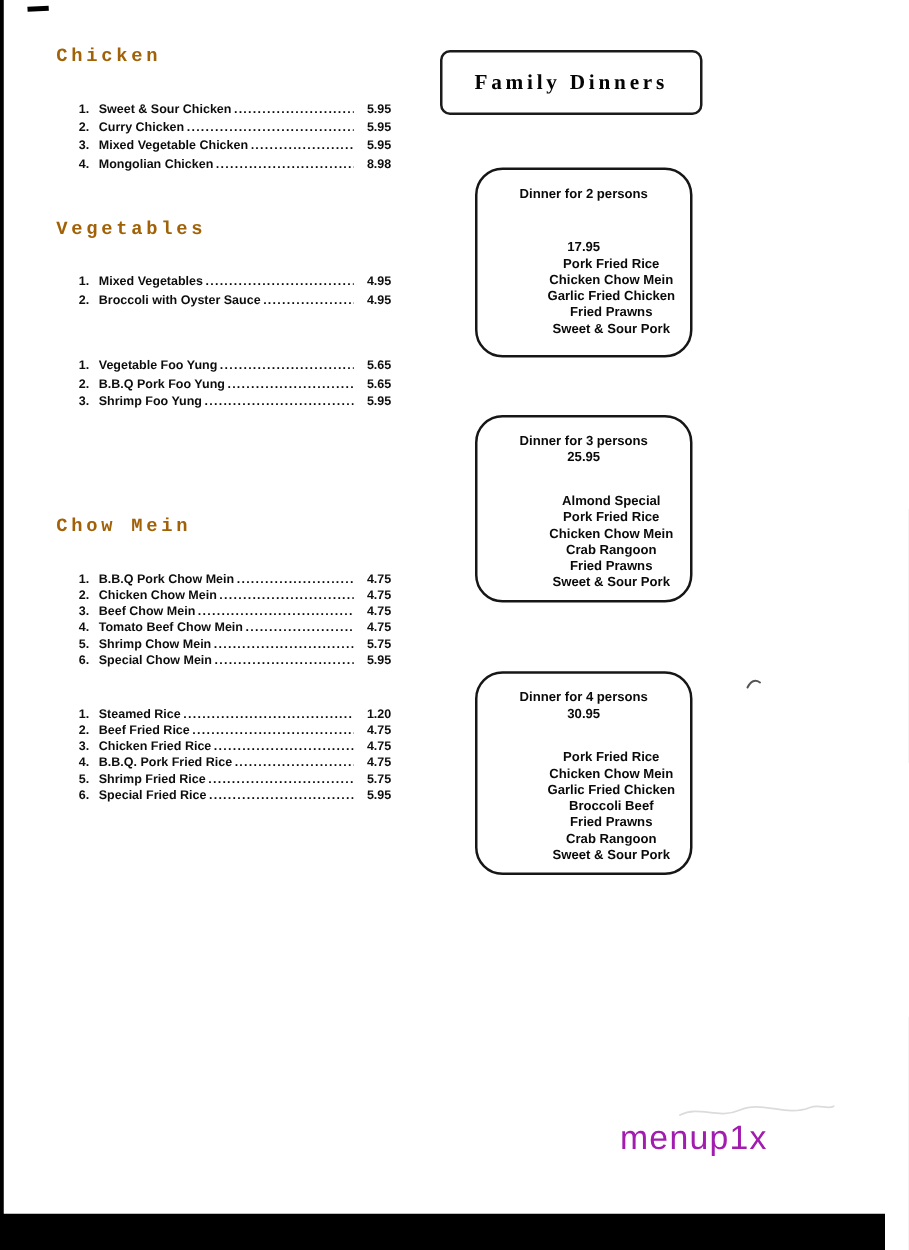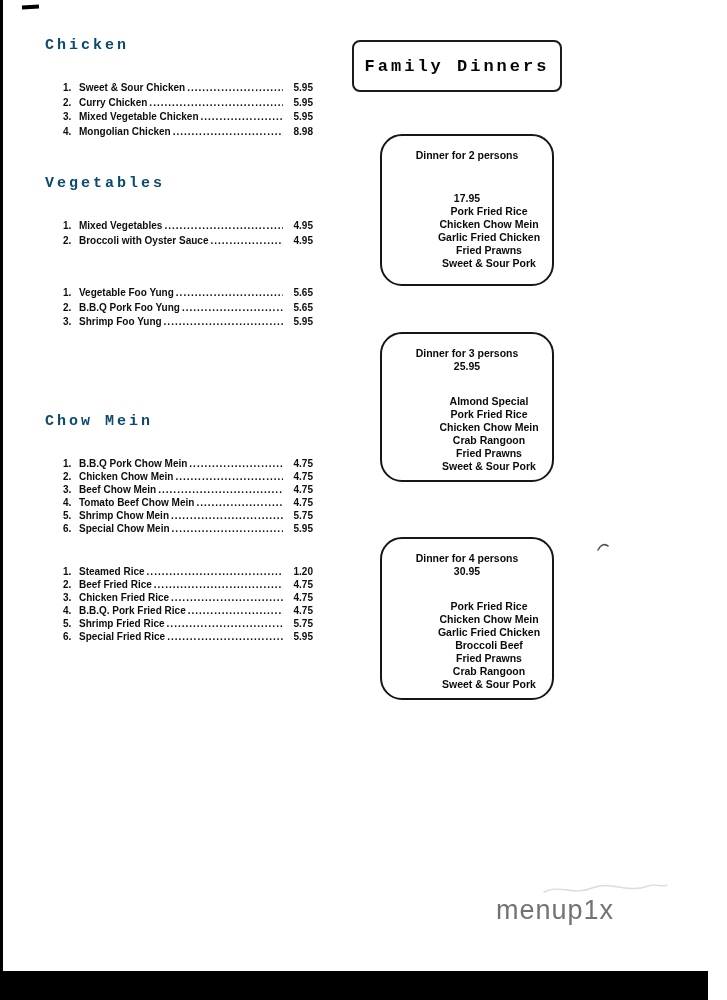--- a/index.html
+++ b/index.html
@@ -14,41 +14,41 @@
   .edge-bottom { position:absolute; left:0; top:971px; width:708px; height:29px; background:#000; }
   .corner-mark { position:absolute; left:22px; top:5px; width:17px; height:4px; background:#000; transform:rotate(-3deg); }
   .stray-mark { position:absolute; left:596px; top:540px; }
   .scribble { position:absolute; left:540px; top:876px; opacity:.7; }
 
   
   .menu-section { position:absolute; left:45px; width:268px; }
   .sec-title {
     margin:0 0 26px 0;
     font-family:"Liberation Mono","DejaVu Sans Mono",monospace;
-    font-weight:bold; font-size:15px; letter-spacing:3px; color:#0c4a6e;
+    font-weight:bold; font-size:15px; letter-spacing:3px; color:#a16207;
     line-height:20px;
   }
   .items { margin-left:18px; width:250px; }
   .row { display:flex; align-items:baseline; height:14.5px; font-size:10px; font-weight:bold; }
   .tight .row { height:13px; }
   .num { flex:none; width:16px; }
   .nm  { flex:none; padding-right:2px; white-space:nowrap; }
   .leader { flex:1 1 auto; overflow:hidden; white-space:nowrap; }
   .leader::after {
     content:"....................................................................................";
     letter-spacing:1px; font-weight:bold;
   }
   .pr { flex:none; width:30px; text-align:right; }
 
   
   .fd-title-box {
     position:absolute; left:352px; top:40px; width:210px; height:52px;
     box-sizing:border-box; border:2px solid #1b1b1b; border-radius:8px;
     display:flex; align-items:center; justify-content:center;
-    font-family:Liberation Mono, monospace;
+    font-family:Liberation Serif, serif;
     font-weight:bold; font-size:17px; letter-spacing:3px; color:#050505;
     background:#fff;
   }
   .fd-box {
     position:absolute; left:380px; width:174px; box-sizing:border-box;
     border:2px solid #161616; border-radius:22px; background:#fff;
     text-align:center; font-weight:bold; font-size:10.5px; color:#0a0a0a;
   }
   .fd-box-1 { top:134px; height:152px; }
   .fd-box-2 { top:332px; height:150px; }
@@ -56,21 +56,21 @@
   .fd-heading { margin-top:13px; line-height:13px; }
   .fd-price { line-height:13px; }
   .gap-above { margin-top:30px; }
   .fd-items { line-height:13px; }
   .fd-items.gap-above { margin-top:22px; }
   .fd-item { line-height:13px;padding-left:44px; }
 
   
   .watermark {
     position:absolute; left:496px; top:895px;
-    font-size:27px; letter-spacing:1px; color:#737373; font-weight:normal;
+    font-size:27px; letter-spacing:1px; color:#a21caf; font-weight:normal;
     font-family:"Liberation Sans","DejaVu Sans",sans-serif;
   }
 </style>
 </head>
 <body>
 
 <div class="page">
 
   <div class="edge-left"></div>
   <div class="edge-bottom"></div>

